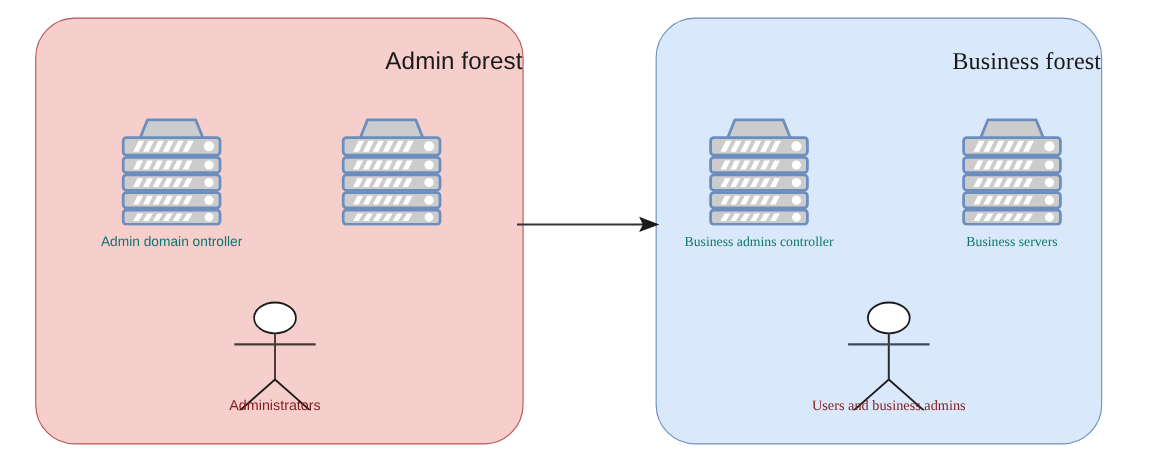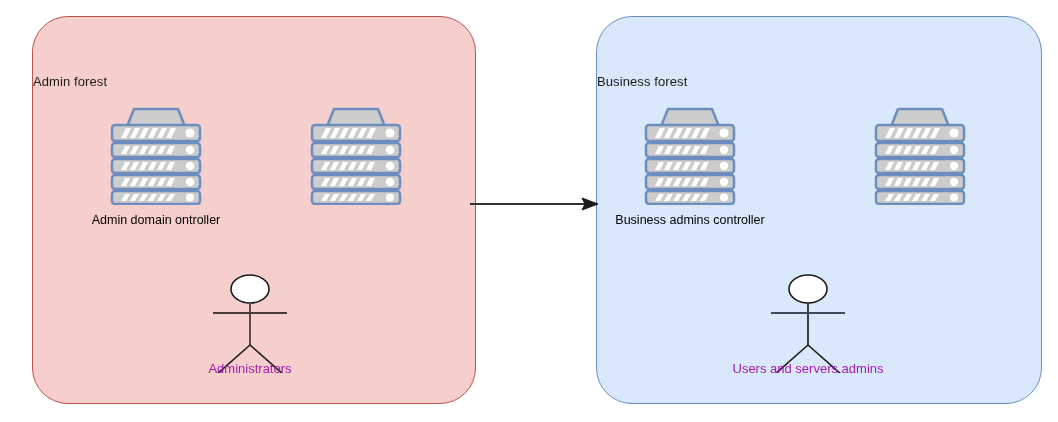--- a/index.html
+++ b/index.html
@@ -32,67 +32,68 @@
     left: 32px;
     top: 16px;
     width: 444px;
     height: 388px;
     background: #f6cfcd;
     border-color: #b85450;
   }
   #forest-business {
     left: 596px;
     top: 16px;
-    width: 446px;
+    width: 406px;
     height: 388px;
     background: #dae8fc;
     border-color: #6c8ebf;
+    font-family: Liberation Serif, serif;
   }
   .forest-title {
     position: absolute;
     left: 0;
     right: 0;
-    top: 57px;
-    text-align: left;
-    font-size: 13px;
+    top: 26px;
+    text-align: right;
+    font-size: 22px;
     color: #1a1a1a;
     letter-spacing: 0.1px;
     white-space: nowrap;
   }
   
   .server {
     position: absolute;
     width: 104px;
     height: 102px;
   }
   .server .rack-label {
     position: absolute;
     left: -70px;
     right: -70px;
     top: 110px;
     text-align: center;
     font-size: 12.5px;
-    color: #000000;
+    color: #0f766e;
     white-space: nowrap;
   }
   svg.rack { display: block; }
   
   .actor {
     position: absolute;
     width: 120px;
     height: 118px;
   }
   .actor .actor-label {
     position: absolute;
     left: -90px;
     right: -90px;
     top: 106px;
     text-align: center;
     font-size: 13px;
-    color: #a21caf;
+    color: #7f1d1d;
     white-space: nowrap;
   }
   svg.figure { display: block; }
   
   #trust-arrow {
     position: absolute;
     left: 470px;
     top: 190px;
     width: 132px;
     height: 28px;
@@ -378,31 +379,32 @@
             <polygon points="17,98 21,91 26,91 22,98"></polygon>
             <polygon points="26,98 30,91 35,91 31,98"></polygon>
             <polygon points="35,98 39,91 44,91 40,98"></polygon>
             <polygon points="44,98 48,91 53,91 49,98"></polygon>
             <polygon points="53,98 57,91 62,91 58,98"></polygon>
             <polygon points="62,98 66,91 71,91 67,98"></polygon>
           </g>
           <circle cx="86" cy="94.5" r="4" fill="#ffffff"></circle>
         </g>
       </svg>
+      <div class="rack-label">Business servers</div>
     </div>
 
     <div class="actor" style="left:151px; top:238px;">
       <svg class="figure" width="120" height="118" viewBox="0 0 120 118">
         <ellipse cx="60" cy="34" rx="19" ry="14" fill="#ffffff" stroke="#1a1a1a" stroke-width="1.6"></ellipse>
         <line x1="60" y1="48" x2="60" y2="90" stroke="#2b2b2b" stroke-width="1.8"></line>
         <line x1="23" y1="58" x2="97" y2="58" stroke="#3d4a57" stroke-width="2"></line>
         <line x1="60" y1="90" x2="26" y2="120" stroke="#1a1a1a" stroke-width="1.6"></line>
         <line x1="60" y1="90" x2="94" y2="120" stroke="#1a1a1a" stroke-width="1.6"></line>
       </svg>
-      <div class="actor-label">Users and servers admins</div>
+      <div class="actor-label">Users and business admins</div>
     </div>
   </div>
 
   <div id="trust-arrow">
     <svg width="132" height="28" viewBox="0 0 132 28">
       <line x1="0" y1="14" x2="118" y2="14" stroke="#333333" stroke-width="1.8"></line>
       <polygon points="128,14 112,8 115,14 112,20" fill="#1a1a1a" stroke="#1a1a1a" stroke-width="1"></polygon>
     </svg>
   </div>
 

